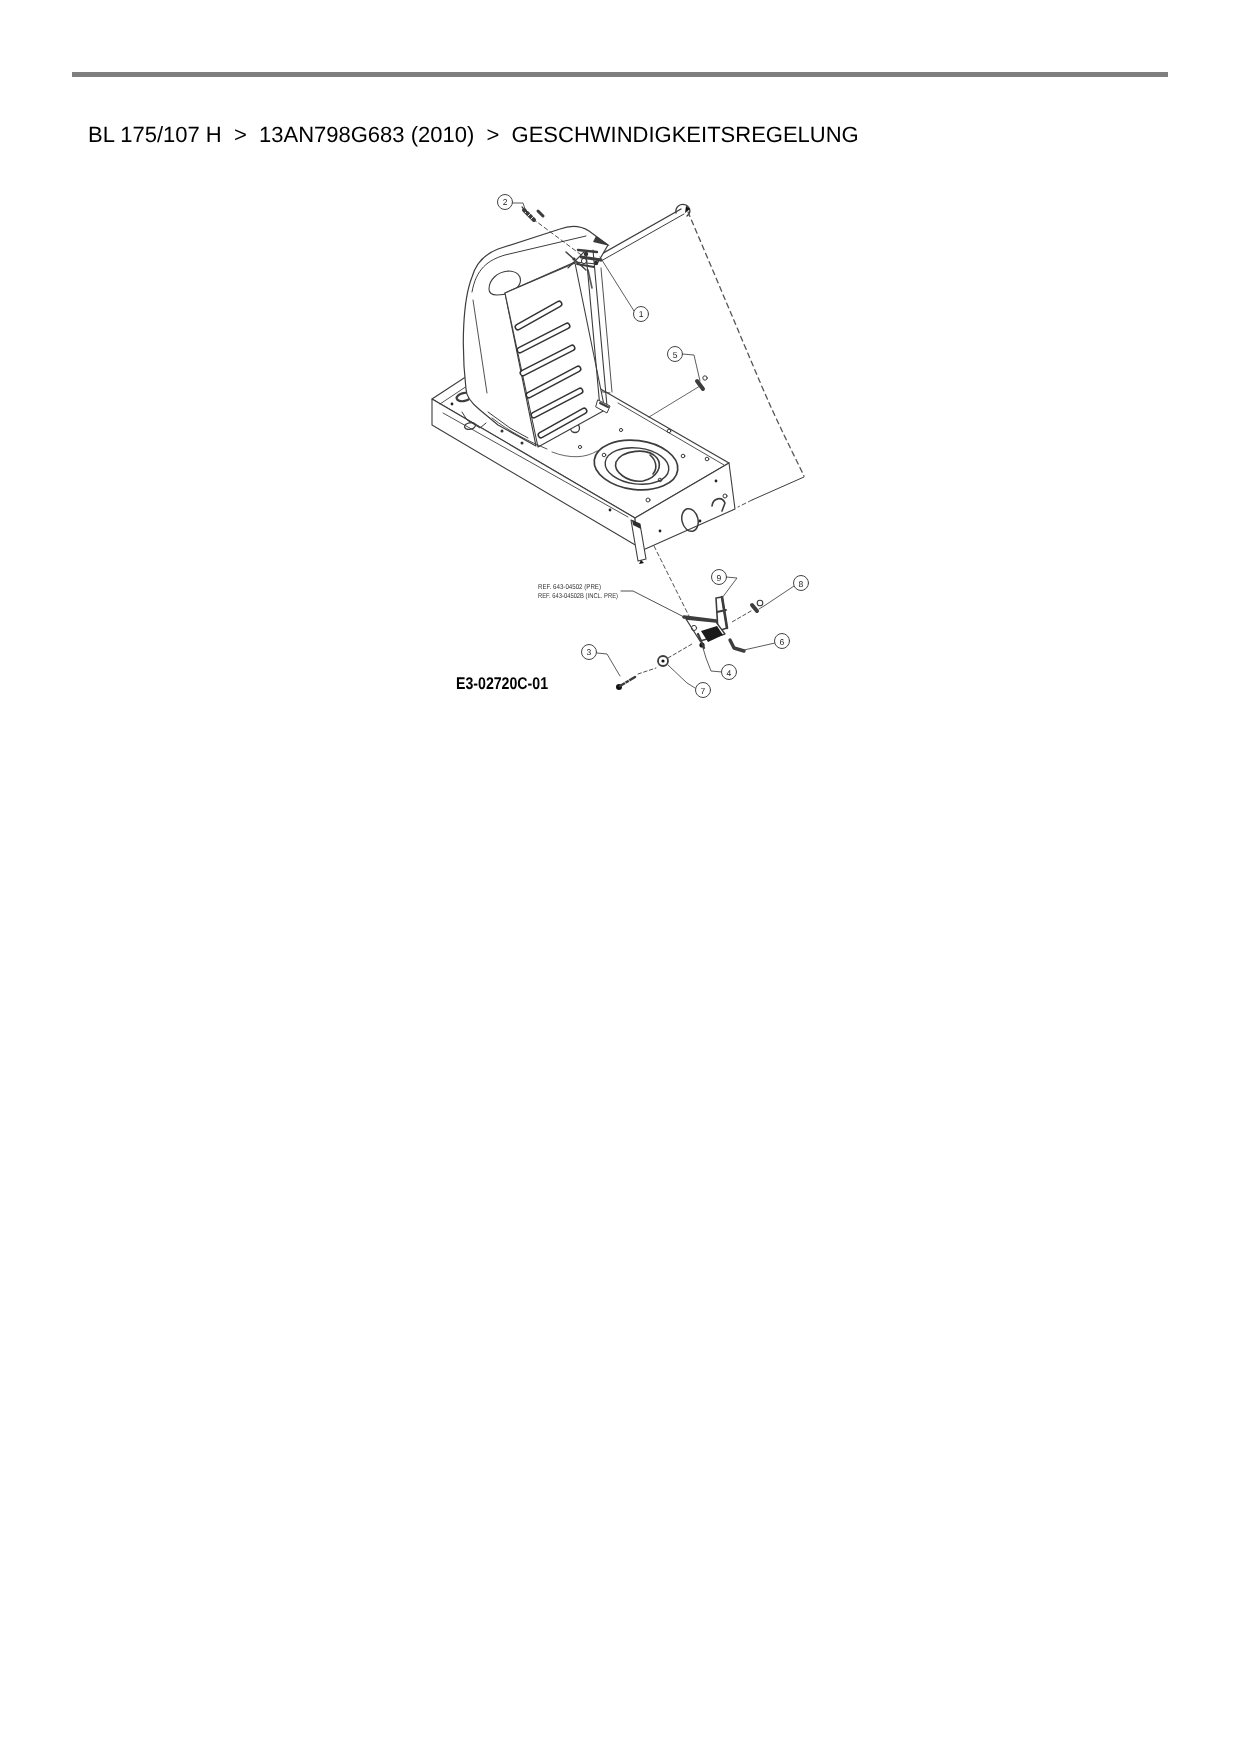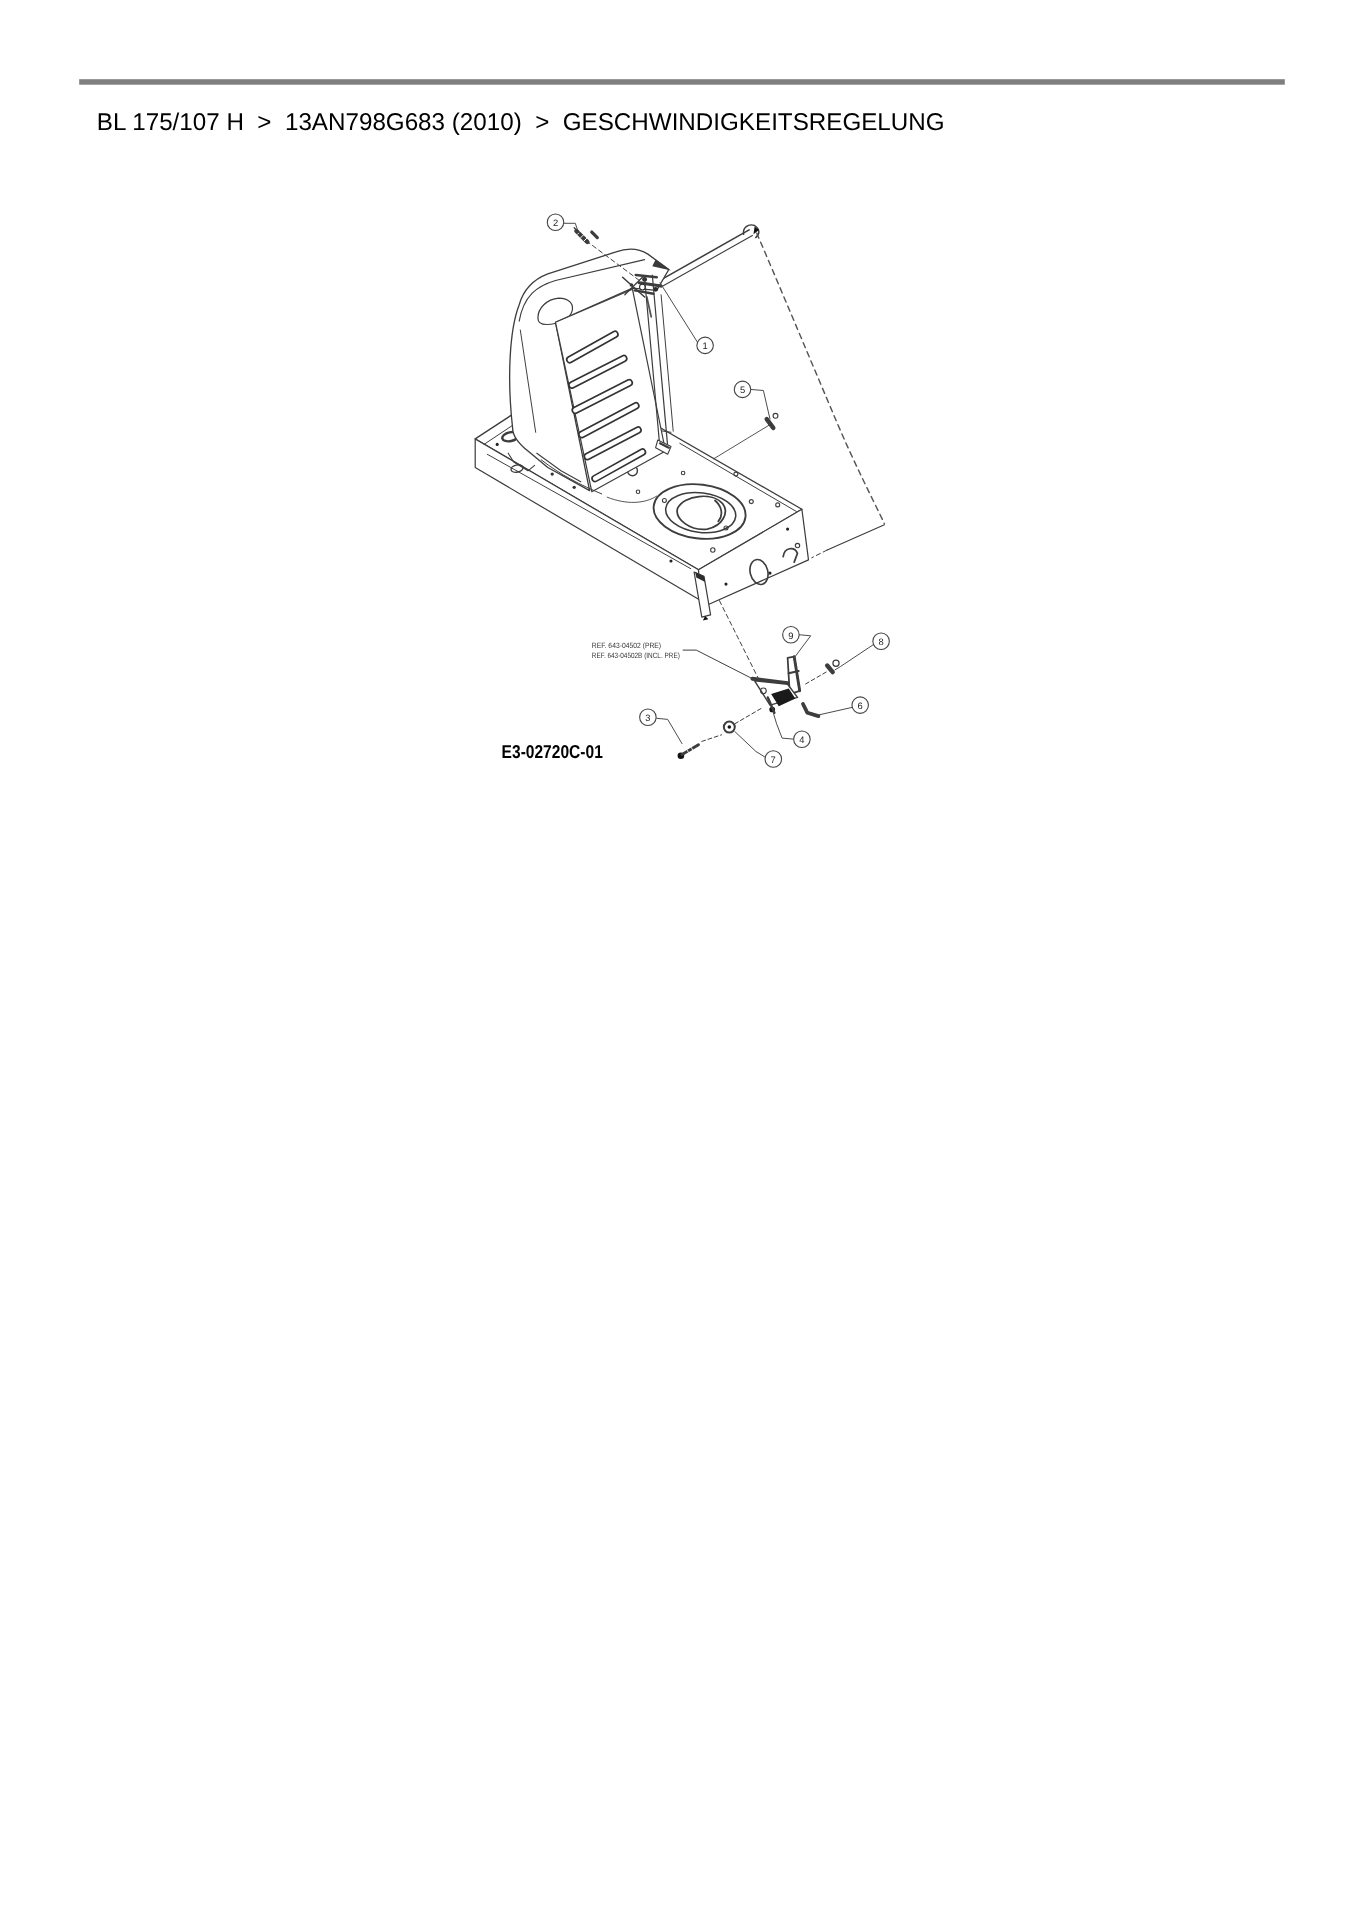--- a/index.html
+++ b/index.html
@@ -1,18 +1,18 @@
 <!DOCTYPE html>
 <html><head>
 <meta charset="utf-8">
 <style>
   html,body{margin:0;padding:0;background:#ffffff;}
   body{width:1240px;height:1754px;position:relative;font-family:"Liberation Sans",sans-serif;text-rendering:geometricPrecision;}
   .rule{position:absolute;left:72px;top:72px;width:1096px;height:5px;background:#7f7f7f;}
-  .crumb{position:absolute;left:88px;top:98px;font-size:22px;color:#000;white-space:pre;transform:rotate(0.015deg);transform-origin:0 0;}
+  .crumb{position:absolute;left:88px;top:122px;font-size:22px;color:#000;white-space:pre;transform:rotate(0.015deg);transform-origin:0 0;}
   svg{position:absolute;left:0;top:0;}
 </style>
 </head>
 <body>
 
 <div class="rule"></div>
 
 <div class="crumb">BL 175/107 H  &gt;  13AN798G683 (2010)  &gt;  GESCHWINDIGKEITSREGELUNG</div>
 
 <svg width="1240" height="1754" viewBox="0 0 1240 1754" fill="none" stroke-linecap="round" stroke-linejoin="round" text-rendering="geometricPrecision">

